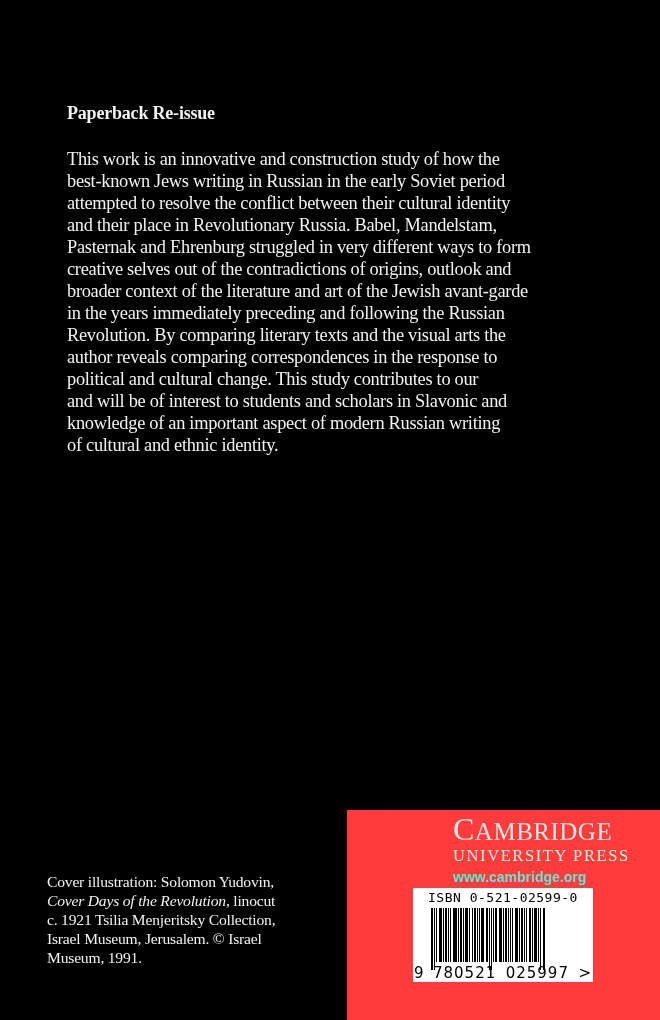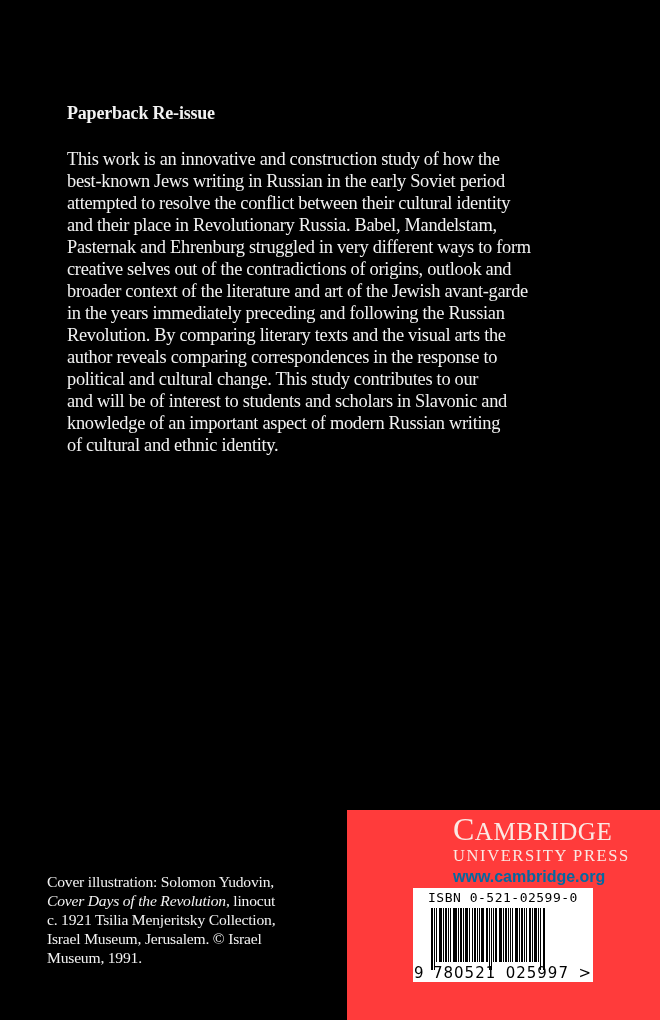--- a/index.html
+++ b/index.html
@@ -31,21 +31,21 @@
   }
   .pub-name {
     font-size: 25px; letter-spacing: 0.5px; line-height: 28px; font-weight: normal;
   }
   .pub-name .cap { font-size: 32px; }
   .pub-sub {
     font-size: 16.5px; letter-spacing: 1.6px; line-height: 20px;
   }
   .pub-url {
     font-family: "Liberation Sans", "DejaVu Sans", sans-serif; font-weight: bold;
-    font-size: 16px; line-height: 18px; margin-top: 2px; color: #0369a1;
+    font-size: 14px; line-height: 18px; margin-top: 2px; color: #5eead4;
   }
   .barcode-box {
     position: absolute; left: 413px; top: 888px; width: 180px; height: 94px;
     background: #fff; color: #000;
   }
   .isbn {
     position: absolute; left: 0; right: 0; top: 2px; text-align: center;
     font-family: "DejaVu Sans Mono", "Liberation Mono", monospace; font-size: 13px; letter-spacing: 0.5px;
   }
   .bars {

